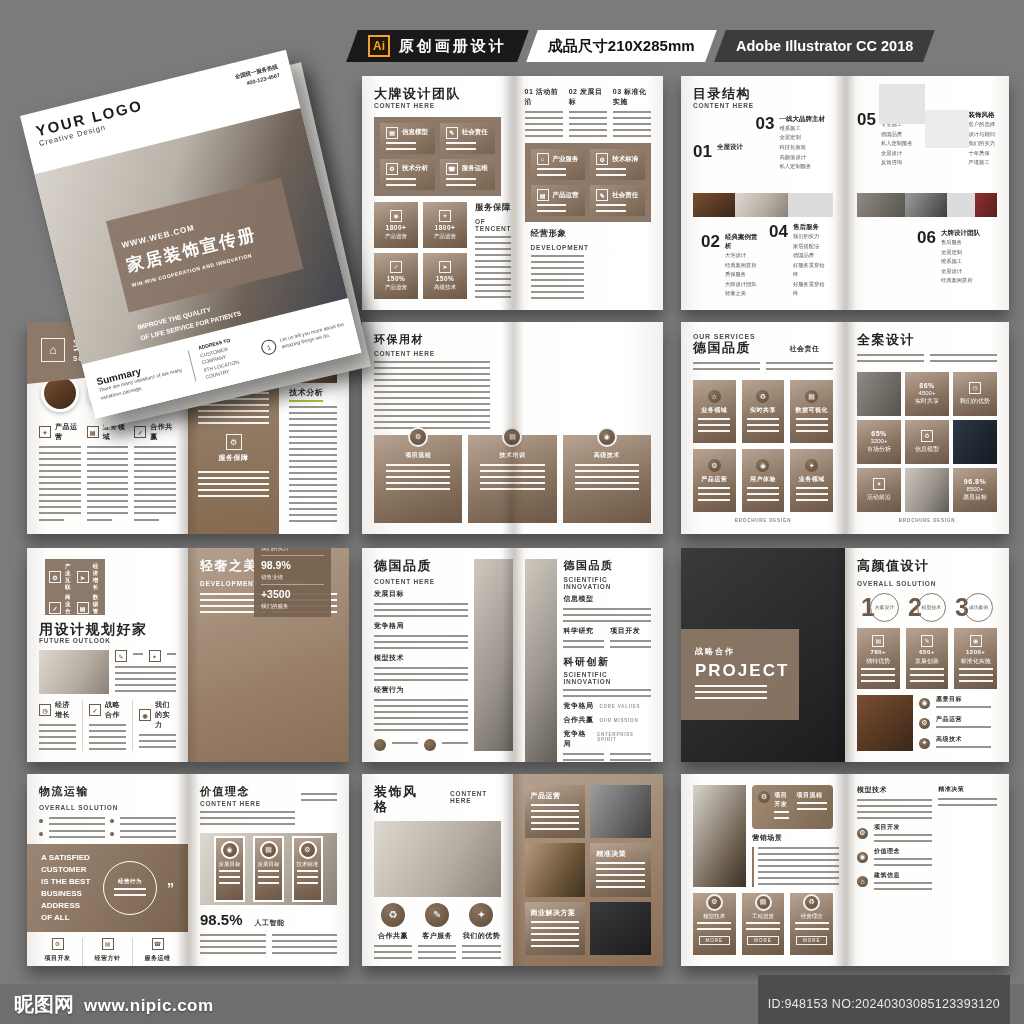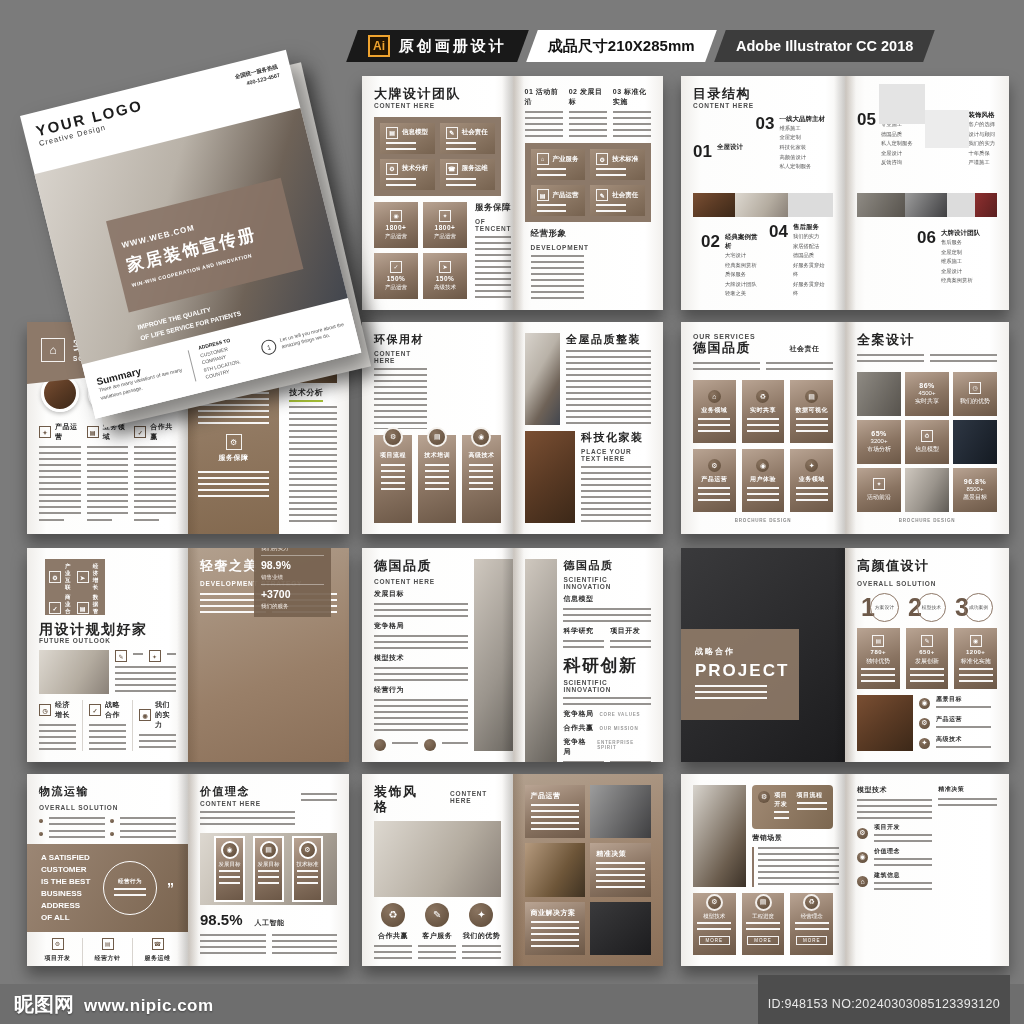--- a/index.html
+++ b/index.html
@@ -456,37 +456,20 @@
           <span class="lb w" style="font-size:6px">技术培训</span>
           <div class="ln w" style="height:26px;width:80%"></div>
         </div>
       <div class="card col grow" style="align-items:center;padding:4px">
           <span class="dotc g-dot" style="width:16px;height:16px;margin-top:-12px;border:2px solid #f5f2ee"></span>
           <span class="lb w" style="font-size:6px">高级技术</span>
           <div class="ln w" style="height:26px;width:80%"></div>
         </div>
     </div>
   </div>
-  <div class="page">
-    <div class="row" style="height:92px">
-      <div class="ph ph-bed" style="width:28%"></div>
-      <div class="col grow">
-        <div class="hcn" style="font-size:11px">全屋品质整装</div>
-        <div class="ln grow"></div>
-      </div>
-    </div>
-    <div class="row grow">
-      <div class="ph ph-kitchen" style="width:40%"></div>
-      <div class="col grow">
-        <div class="hcn" style="font-size:11px">科技化家装</div>
-        <div class="hen">PLACE YOUR TEXT HERE</div>
-        <div class="ln grow"></div>
-      </div>
-    </div>
-  </div>
   <div class="gutter"></div>
 </div>
 
 <div class="spread" id="sp5">
   <div class="page">
     <div class="row" style="align-items:flex-end">
       <div class="col" style="gap:1px">
         <div class="hen" style="font-size:7px">OUR SERVICES</div>
         <div class="hcn">德国品质</div>
       </div>
@@ -641,21 +624,21 @@
     <div class="hen w">DEVELOPMENT STRATEGY</div>
     <div class="row">
         <div class="ln w" style="height:24px"></div>
         <div class="ln w" style="height:24px"></div>
       </div>
     <div class="ph ph-kitchen grow" style="position:relative">
       <div class="col" style="position:absolute;right:6px;bottom:6px;width:46%;background:rgba(118,98,80,.93);padding:7px;gap:3px">
         <span class="statt">我们的实力</span>
         <span class="statn" style="border-top:1px solid rgba(255,255,255,.4);padding-top:3px">98.9%</span>
           <span class="statt">销售业绩</span>
-        <span class="statn" style="border-top:1px solid rgba(255,255,255,.4);padding-top:3px">+3700</span>
+        <span class="statn" style="border-top:1px solid rgba(255,255,255,.4);padding-top:3px">+3500</span>
           <span class="statt">我们的服务</span>
       </div>
     </div>
   </div>
   <div class="gutter"></div>
 </div>
 
 <div class="spread" id="sp7">
   <div class="page">
     <div class="row grow">
@@ -691,21 +674,21 @@
         <div class="row">
           <div class="col grow">
               <div class="lb">科学研究</div>
               <div class="ln" style="height:12px"></div>
             </div>
           <div class="col grow">
               <div class="lb">项目开发</div>
               <div class="ln" style="height:12px"></div>
             </div>
         </div>
-        <div class="hcn" style="font-size:17px">科研创新</div>
+        <div class="hcn" style="font-size:10px">科研创新</div>
         <div class="hen">SCIENTIFIC INNOVATION</div>
         <div class="ln" style="height:8px"></div>
         <div class="row" style="align-items:baseline">
             <span class="lb">竞争格局</span>
             <span class="hen" style="font-size:4.5px;color:#999">CORE VALUES</span>
           </div>
         <div class="row" style="align-items:baseline">
             <span class="lb">合作共赢</span>
             <span class="hen" style="font-size:4.5px;color:#999">OUR MISSION</span>
           </div>

